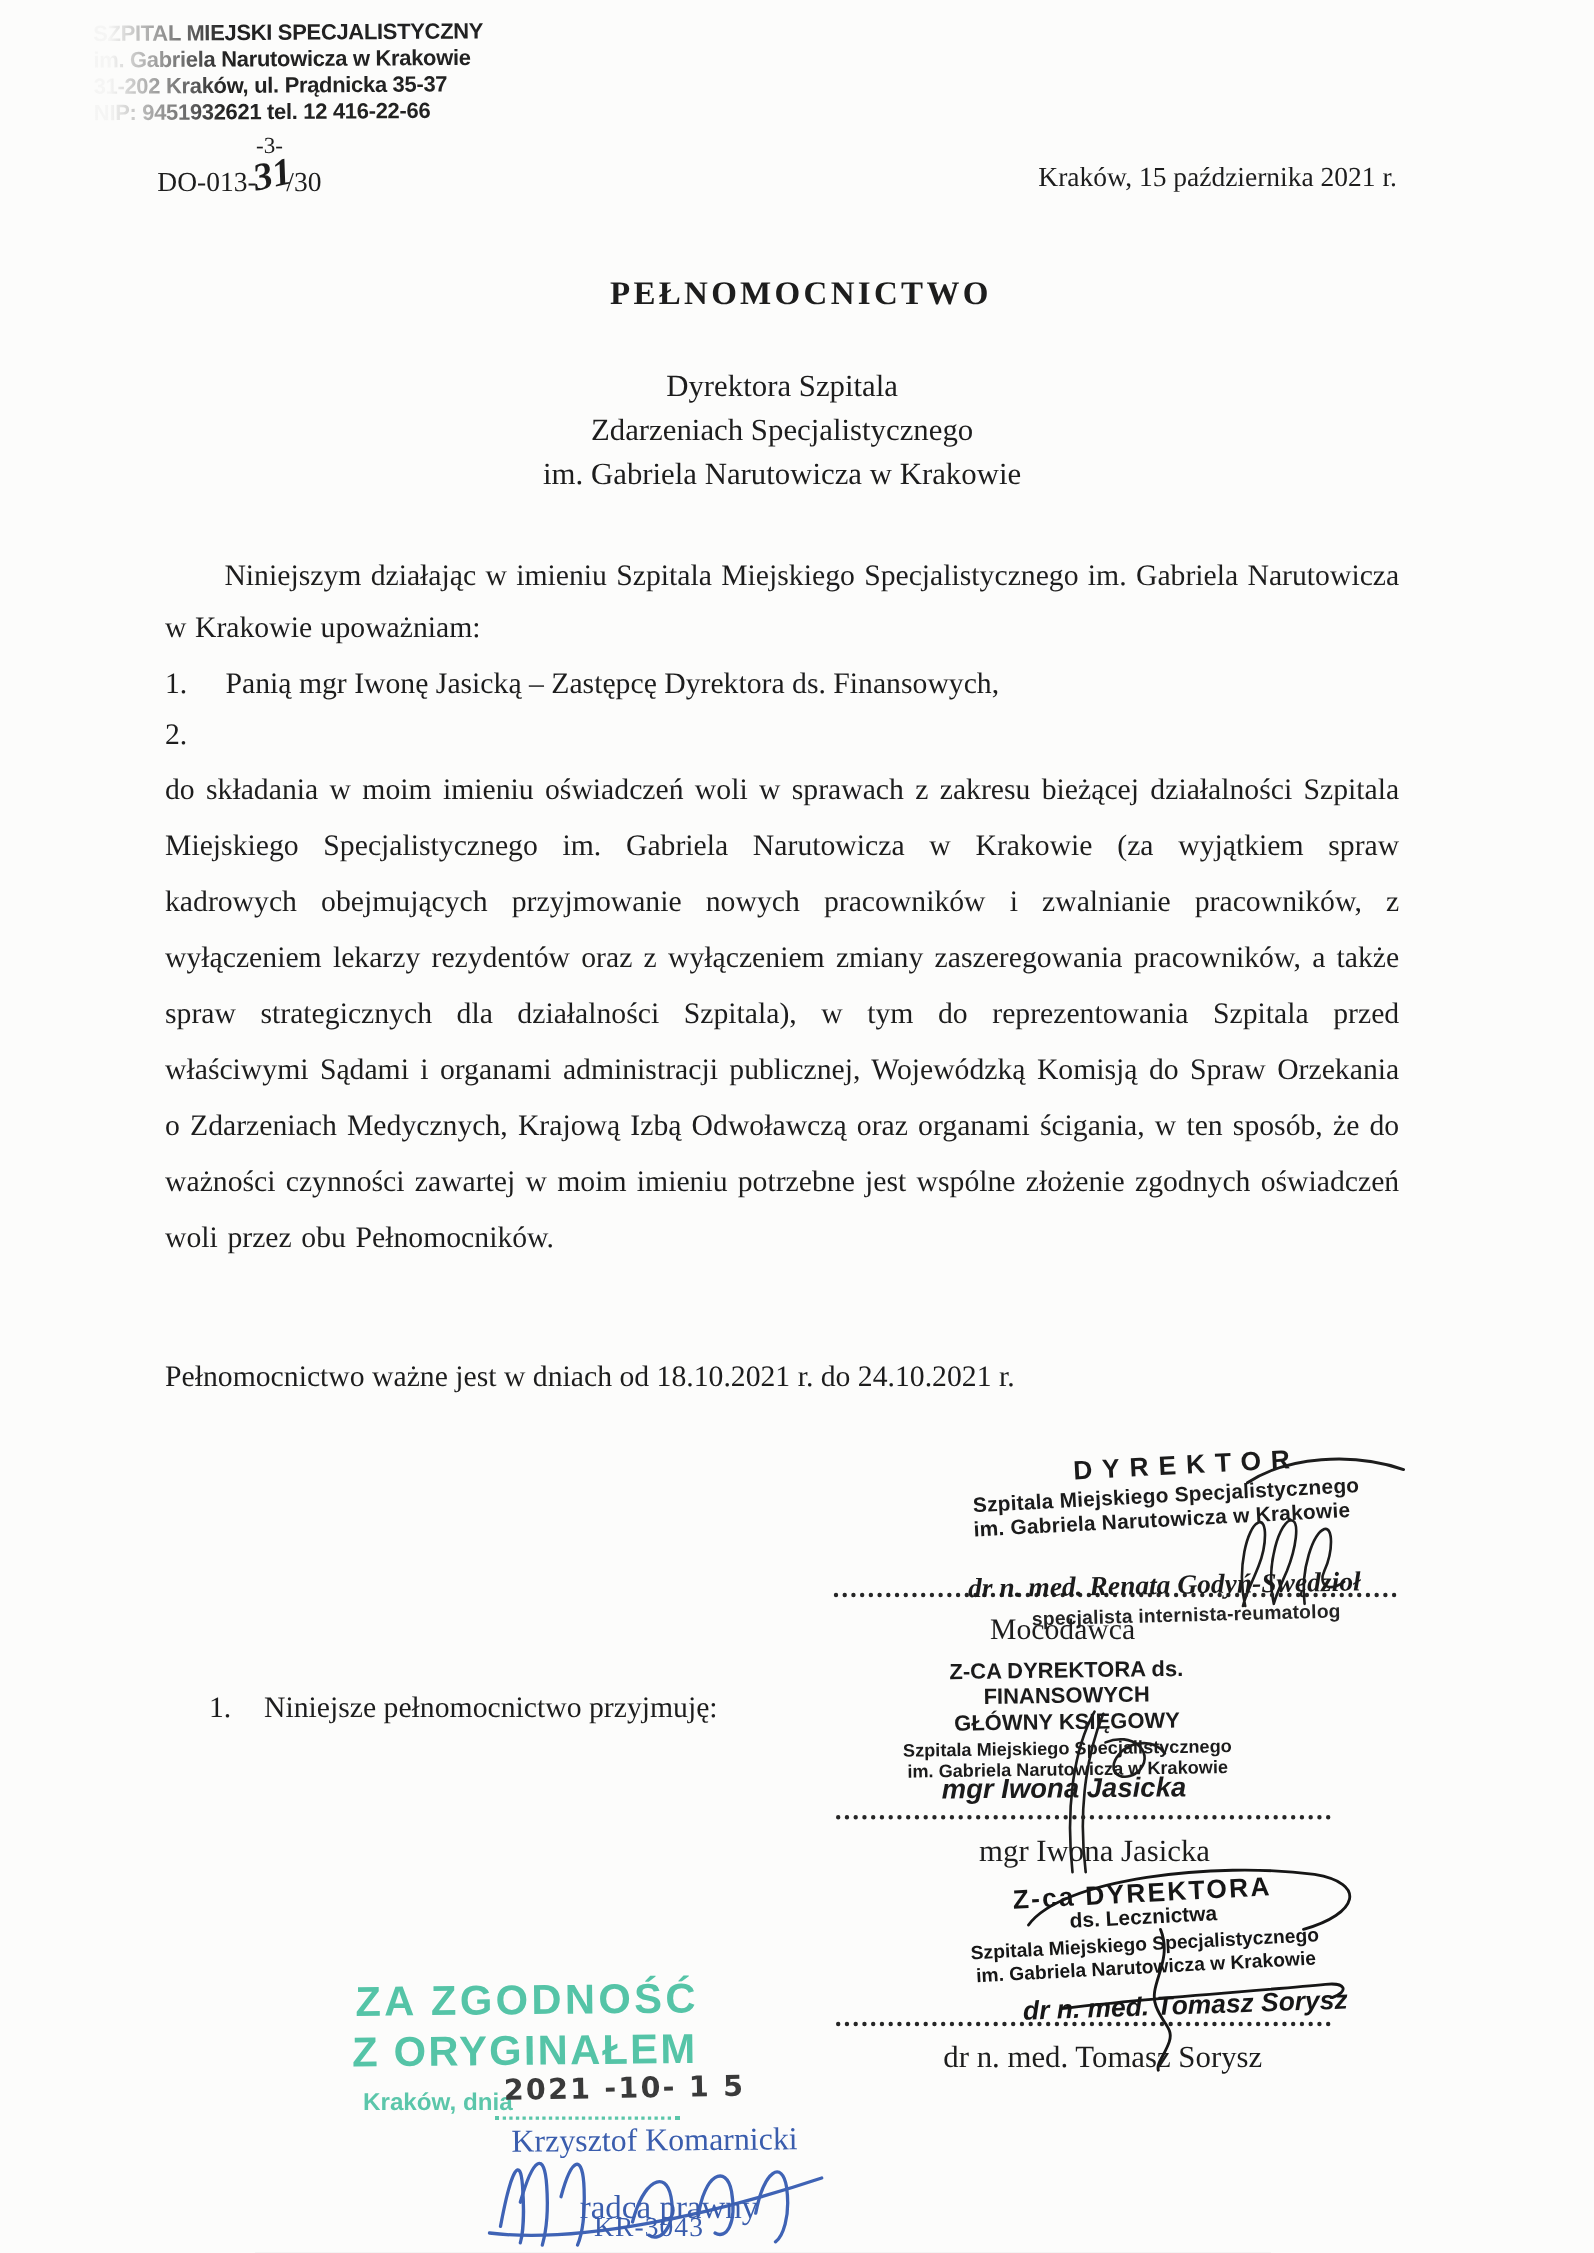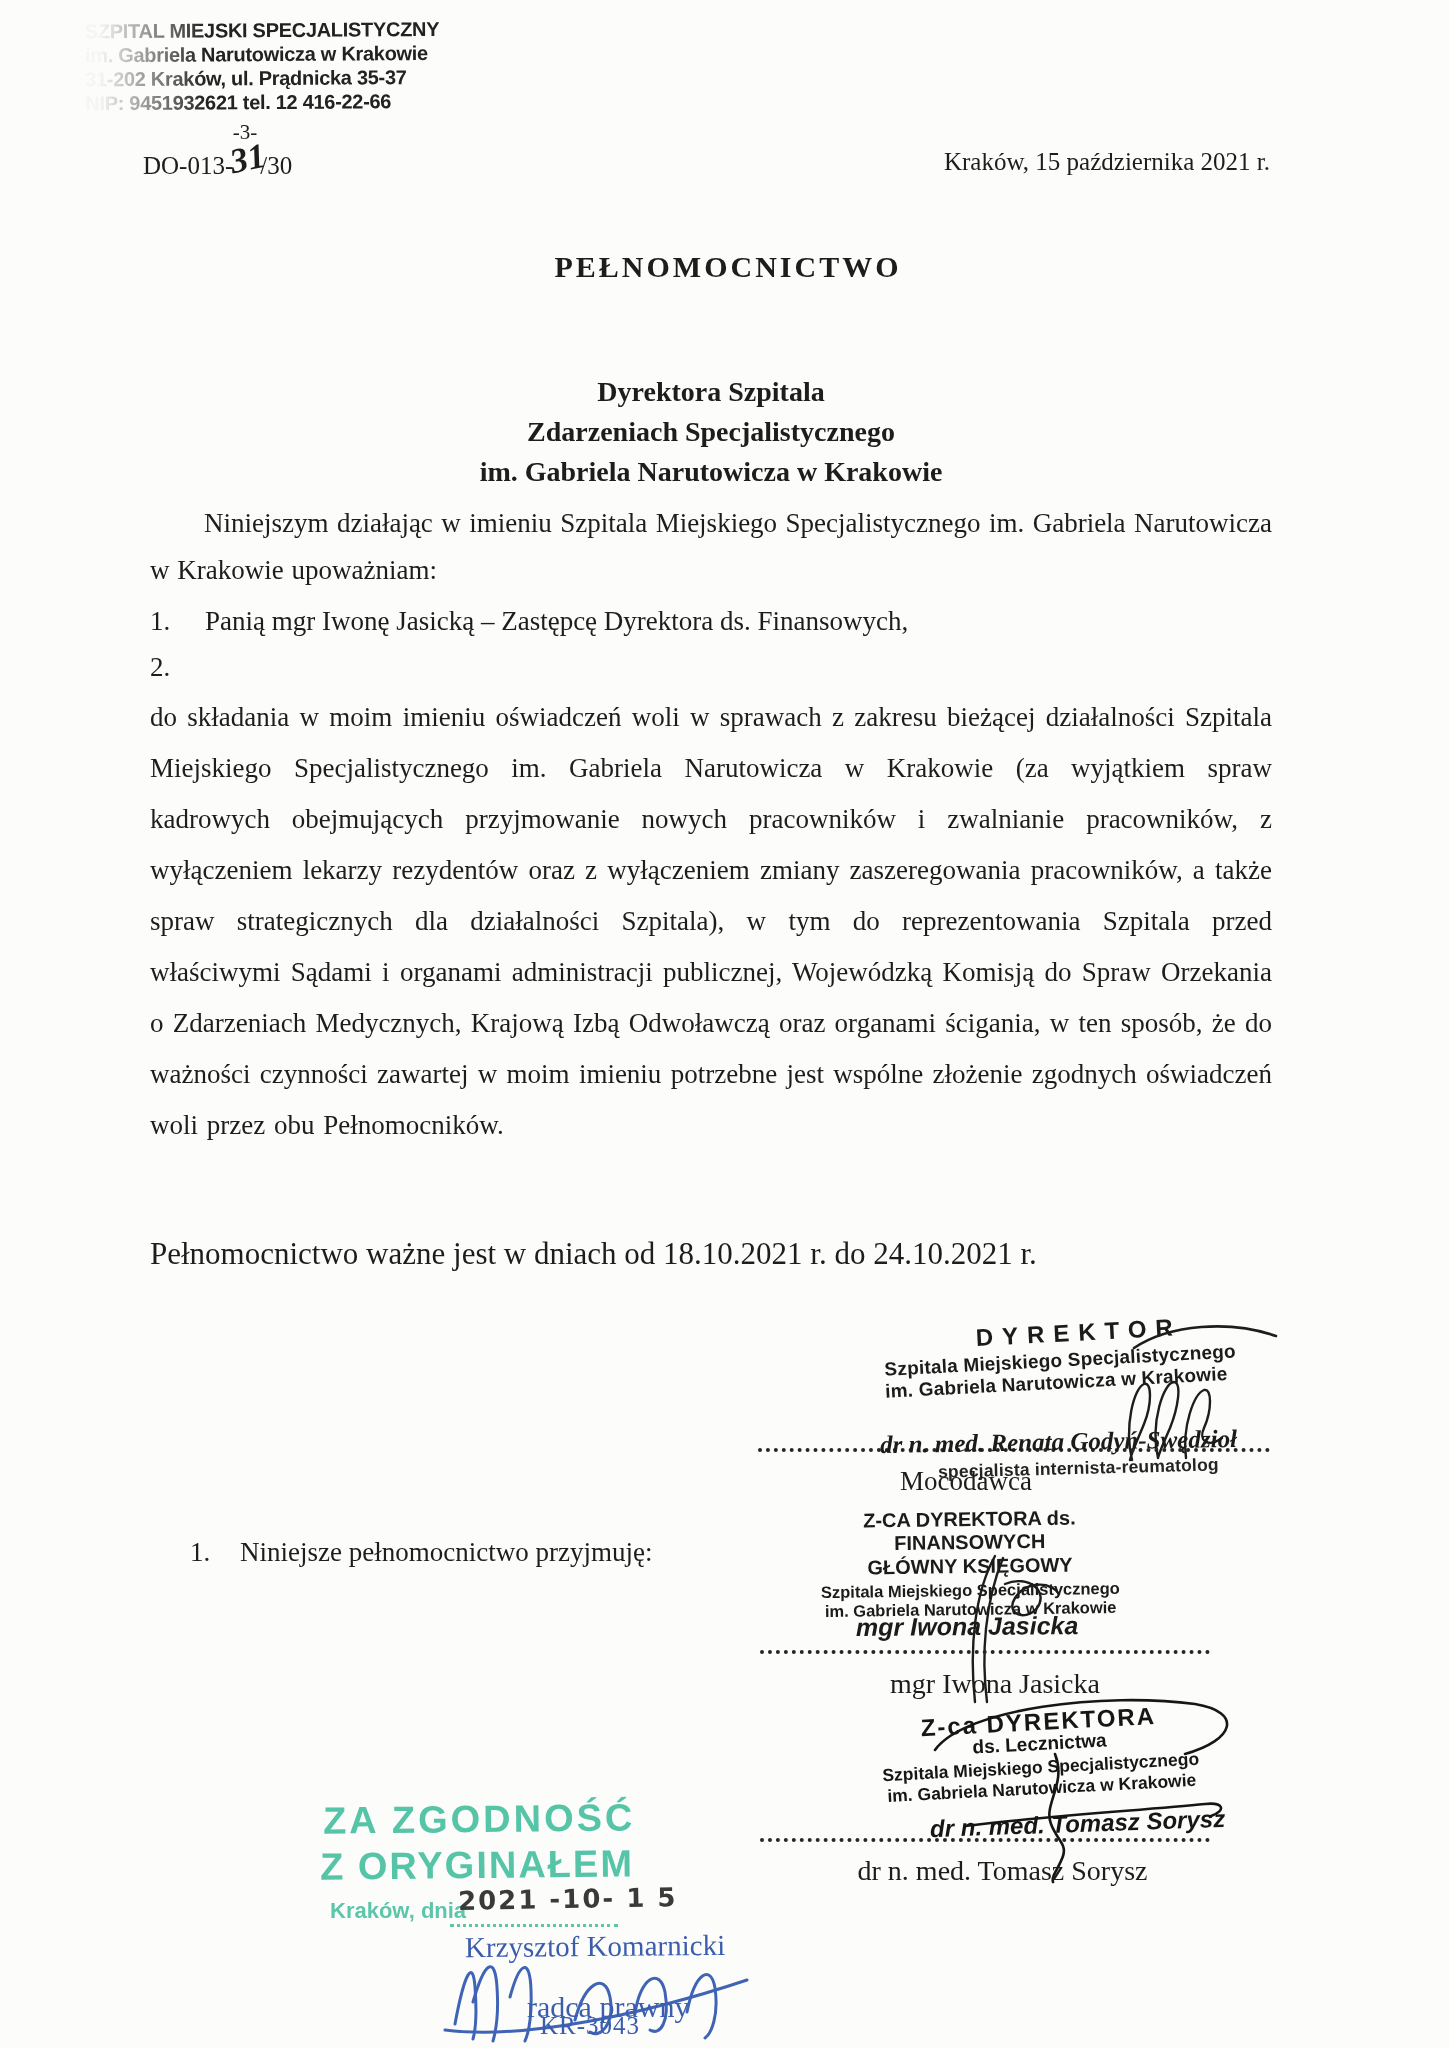--- a/index.html
+++ b/index.html
@@ -16,30 +16,30 @@
   .letterhead-fade{left:55px;top:14px;width:150px;height:108px;
     background:linear-gradient(to right,rgba(252,252,251,0.97) 30%,rgba(252,252,251,0));}
   .pageno{left:200px;top:120px;width:90px;text-align:center;font-size:21px;}
   
   .ref{left:143px;top:143px;font-size:25px;}
   .ref .hand{display:inline-block;font-style:italic;font-weight:700;font-size:35px;
     transform:rotate(-12deg) translateY(-4px);margin:0 -6px 0 -2px;}
   .date{left:878px;top:148px;width:392px;font-size:25px;text-align:right;}
   
   .title{left:167px;top:250px;width:1122px;text-align:center;font-size:30px;font-weight:700;letter-spacing:3px;}
-  .subtitle{left:150px;top:332px;width:1122px;text-align:center;font-size:28px;font-weight:700;line-height:40px;margin-top:40px;}
+  .subtitle{left:150px;top:332px;width:1122px;text-align:center;font-size:28px;font-weight:400;line-height:40px;}
   
   .intro{left:150px;top:500px;width:1122px;font-size:27px;line-height:47px;
     text-align:justify;text-indent:54px;word-spacing:1px;}
   .list{left:150px;top:598px;width:1122px;font-size:27px;line-height:46px;}
   .list-row{display:flex;}
   .list-num{width:55px;flex:none;}
   .mainpara{left:150px;top:692px;width:1122px;font-size:27px;line-height:51px;
     text-align:justify;word-spacing:2px;}
-  .validity{left:150px;top:1236px;width:1122px;font-size:31px;}
+  .validity{left:150px;top:1236px;width:1122px;font-size:27px;}
   
   .stampA{left:755px;top:1322px;width:520px;transform:rotate(-3deg);
     font-family:"Liberation Sans",sans-serif;font-weight:700;color:#1b1b1b;text-align:center;}
   .stampA .role{font-size:24px;letter-spacing:9px;transform:translateX(65px);}
   .stampA .o1{font-size:19px;letter-spacing:0.2px;transform:translateX(45px);margin-top:2px;}
   .stampA .o2{font-size:19px;letter-spacing:0.2px;transform:translateX(40px);}
   .dotline{border-bottom:4px dotted #262626;}
   .dl1{left:758px;top:1448px;width:512px;}
   .stamp-name{font-family:"Liberation Serif",serif;font-style:italic;font-weight:700;}
   .name1{left:880px;top:1428px;font-size:25px;color:#1b1b1b;transform:rotate(-1deg);}

